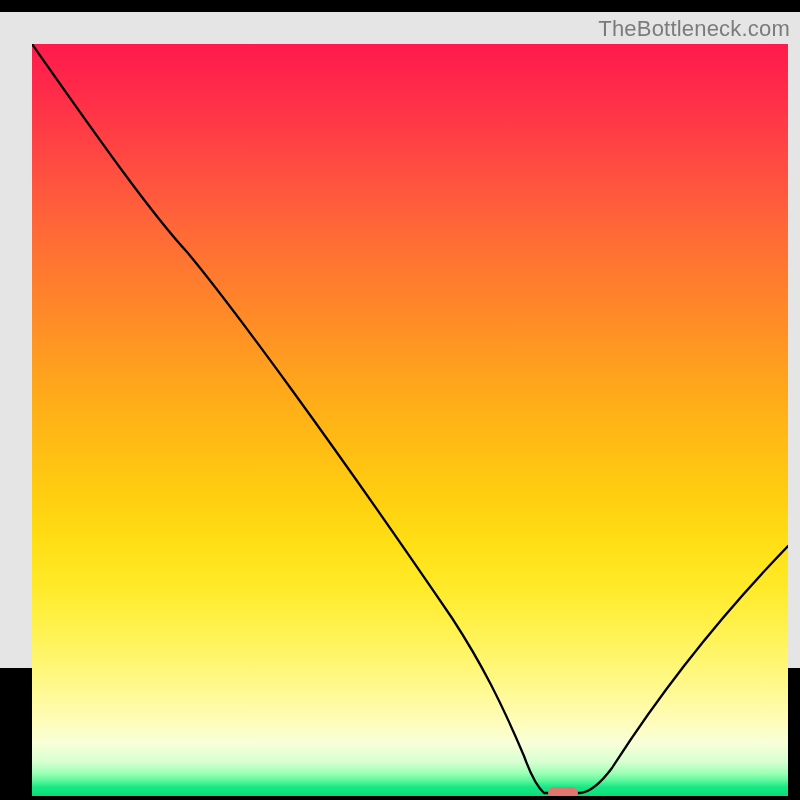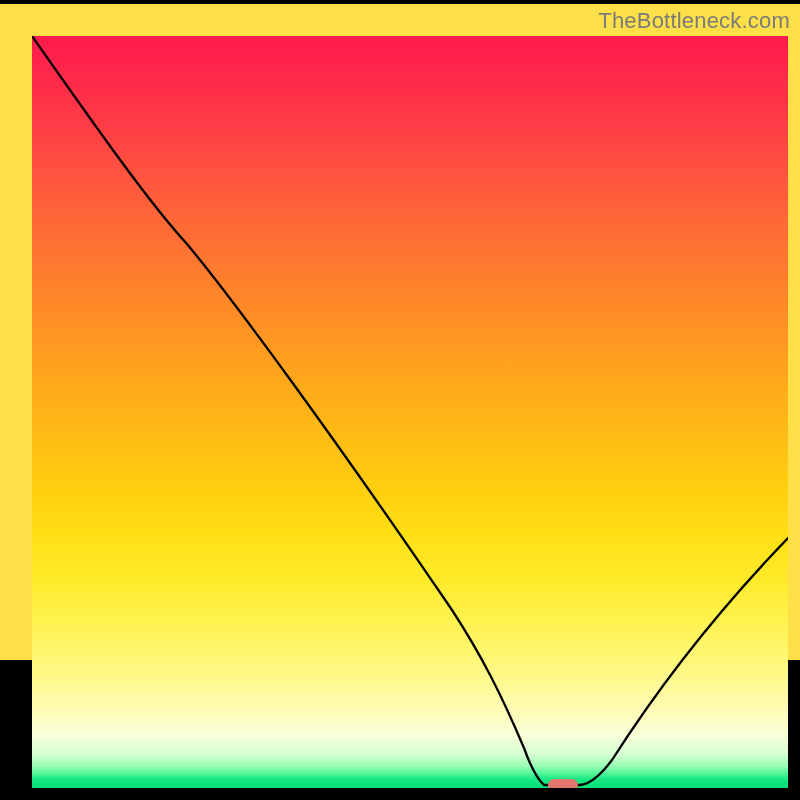--- a/index.html
+++ b/index.html
@@ -6,24 +6,24 @@
     margin: 0;
     padding: 0;
     width: 800px;
     height: 800px;
     background: #000;
     overflow: hidden;
   }
   .frame {
     position: absolute;
     left: 0;
-    top: 4px;
+    top: 12px;
     width: 800px;
     height: 656px;
-    background: #fde047;
+    background: #e5e5e5;
   }
   .plot-area {
     position: absolute;
     left: 32px;
     top: 32px;
     width: 756px;
     height: 752px;
     overflow: hidden;
   }
   .gradient {

